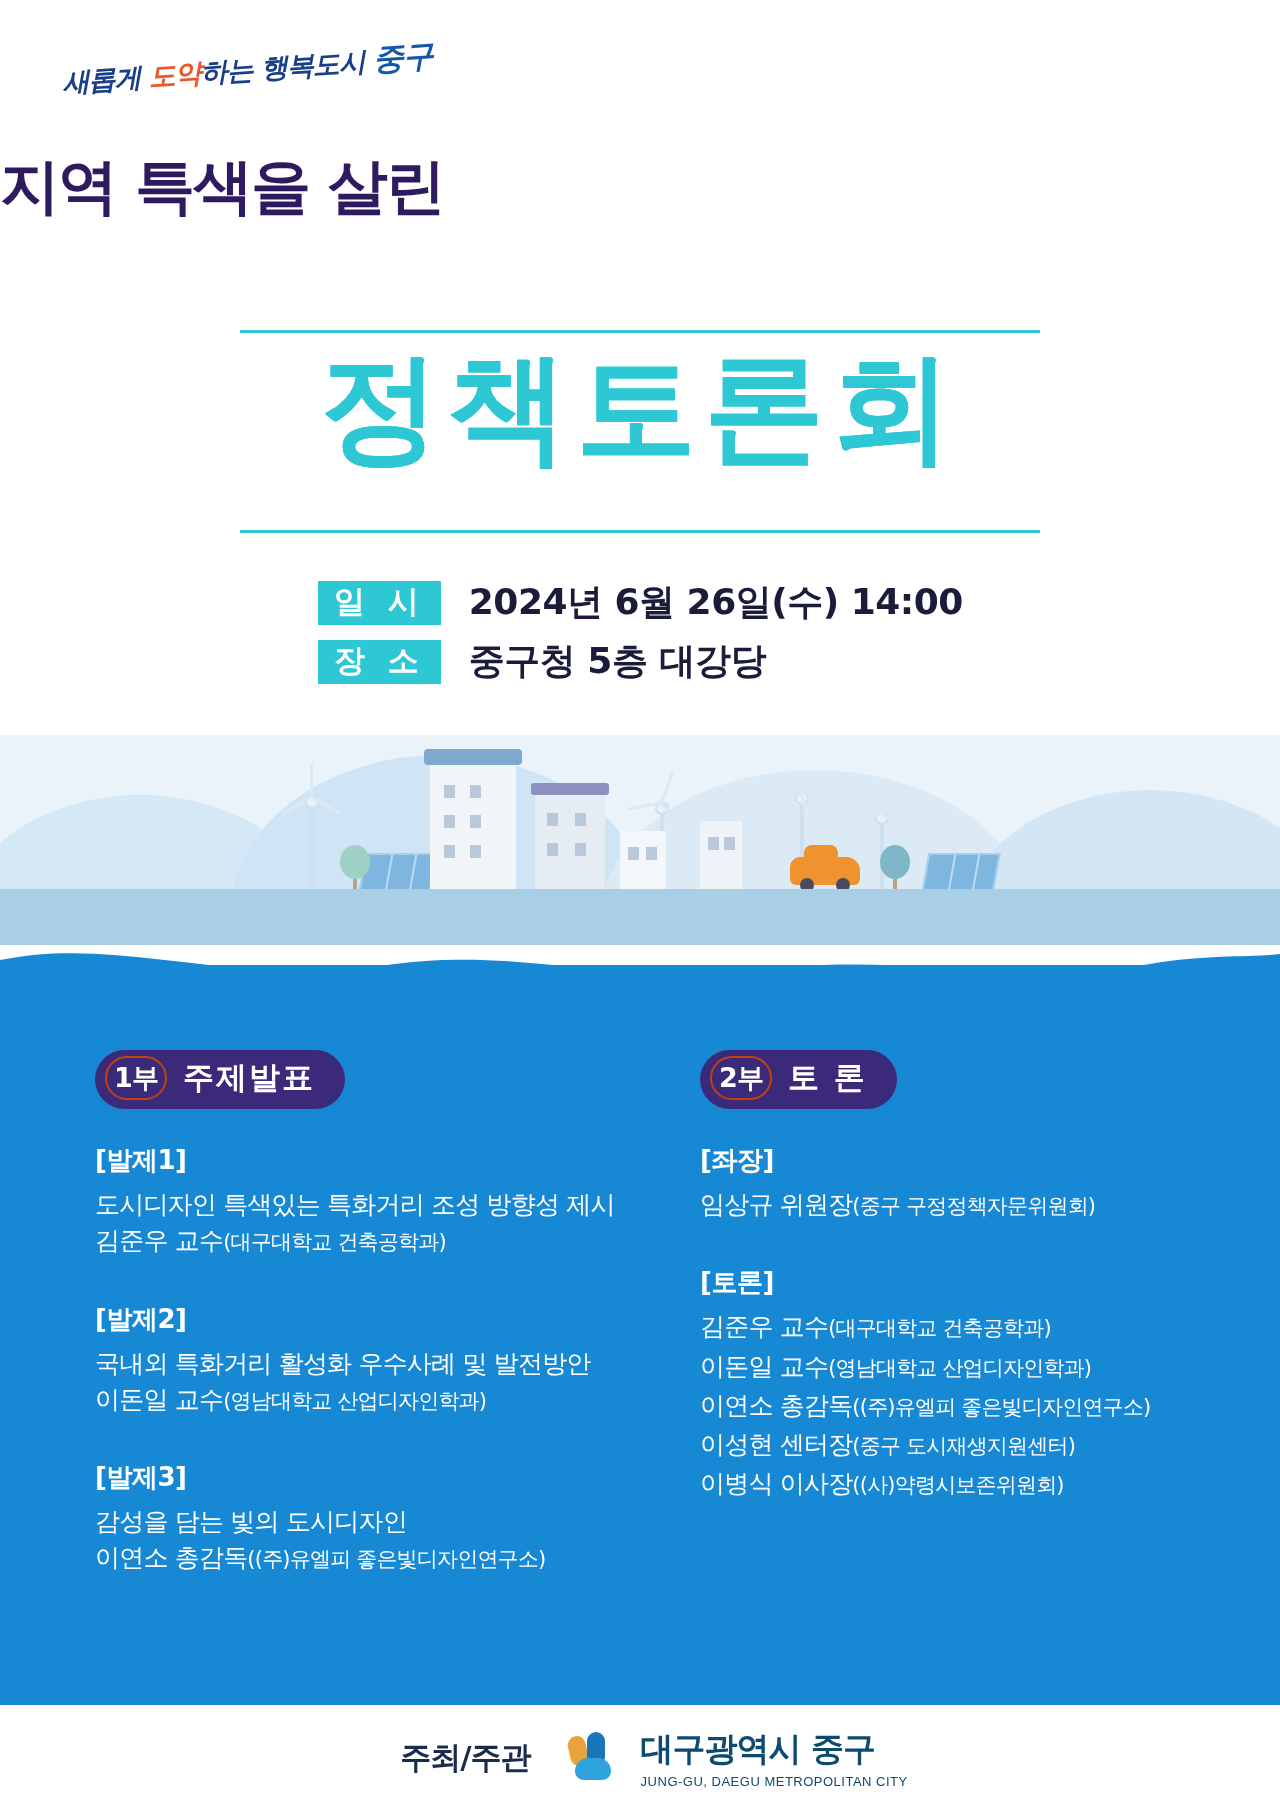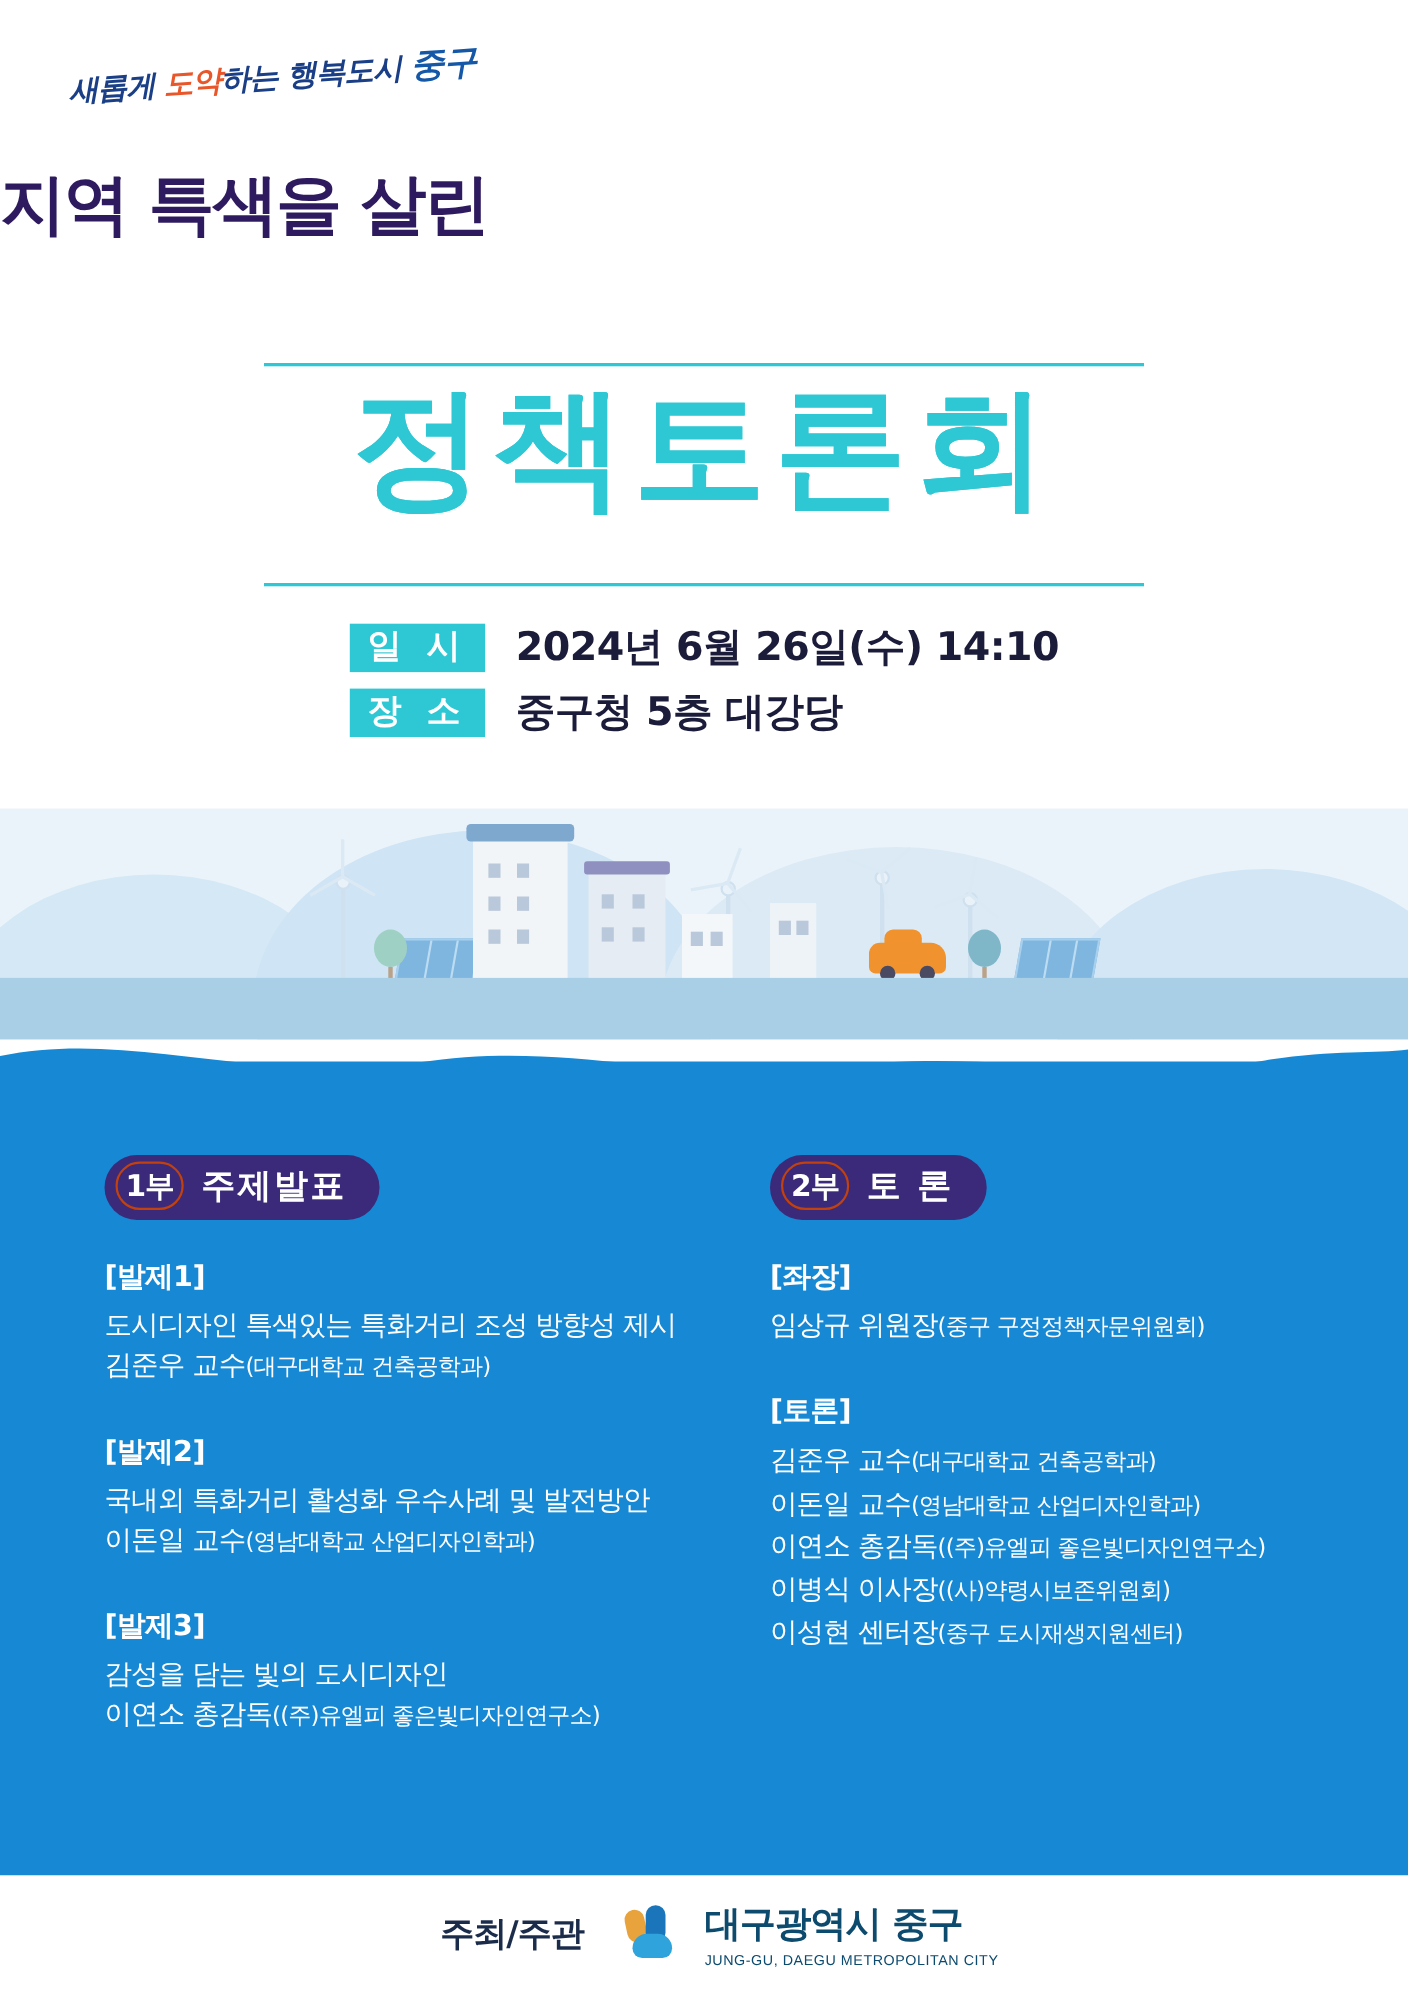--- a/index.html
+++ b/index.html
@@ -84,21 +84,21 @@
     left: 240px;
     top: 530px;
     width: 800px;
     height: 3px;
     background: #2ec7d4;
   }
 
   
   .info-block {
     position: absolute;
-    top: 564px;
+    top: 578px;
     left: 318px;
     width: 700px;
   }
   .info-row {
     display: flex;
     align-items: center;
     margin-bottom: 10px;
   }
   .info-label {
     background: #2ec7d4;
@@ -296,21 +296,21 @@
     <span>지역 특색을 살린</span>
   </div>
 
   <div class="rule-top"></div>
   <div class="title-main">정책토론회</div>
   <div class="rule-bottom"></div>
 
   <div class="info-block">
     <div class="info-row">
       <span class="info-label">일 시</span>
-      <span class="info-value">2024년 6월 26일(수) 14:10</span>
+      <span class="info-value">2024년 6월 26일(수) 14:00</span>
     </div>
     <div class="info-row">
       <span class="info-label">장 소</span>
       <span class="info-value">중구청 5층 대강당</span>
     </div>
   </div>
 
   <div class="illustration">
     <div class="hill h1"></div>
     <div class="hill h2"></div>
@@ -460,24 +460,24 @@
         <div class="group-line person">
           <span>김준우 교수</span><span class="sub">(대구대학교 건축공학과)</span>
         </div>
         <div class="group-line person">
           <span>이돈일 교수</span><span class="sub">(영남대학교 산업디자인학과)</span>
         </div>
         <div class="group-line person">
           <span>이연소 총감독</span><span class="sub">((주)유엘피 좋은빛디자인연구소)</span>
         </div>
         <div class="group-line person">
+          <span>이성현 센터장</span><span class="sub">(중구 도시재생지원센터)</span>
+        </div>
+        <div class="group-line person">
           <span>이병식 이사장</span><span class="sub">((사)약령시보존위원회)</span>
-        </div>
-        <div class="group-line person">
-          <span>이성현 센터장</span><span class="sub">(중구 도시재생지원센터)</span>
         </div>
       </div>
     </div>
   </div>
 
   <div class="footer">
     <span class="footer-host">주최/주관</span>
     <span class="footer-mark">
       <span class="p1"></span>
         <span class="p2"></span>

